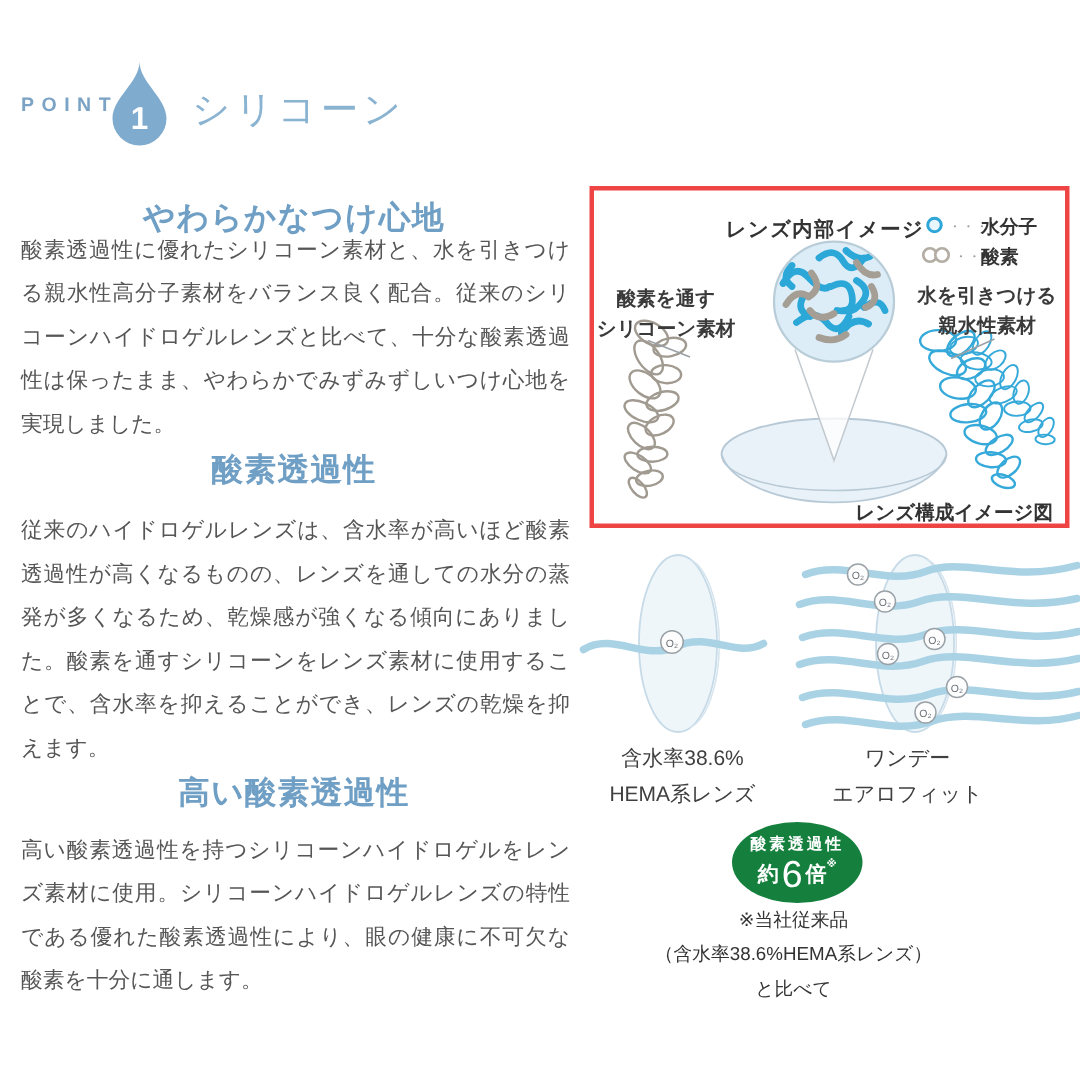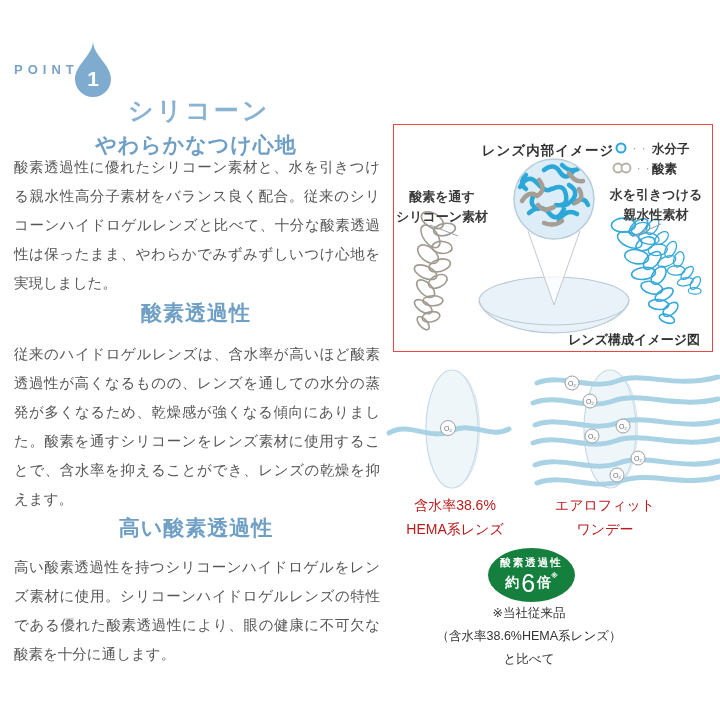--- a/index.html
+++ b/index.html
@@ -3,39 +3,39 @@
 <meta charset="utf-8">
 <style>
   * { margin:0; padding:0; box-sizing:border-box; }
   body { background:#fff; font-family:"Liberation Sans","DejaVu Sans",sans-serif; }
   .page { position:relative; width:720px; height:720px; background:#fff; overflow:hidden; }
 
   
   .point-label { position:absolute; left:14px; top:62px; font-size:13px; font-weight:bold;
                  letter-spacing:5px; color:#7ba3c6; }
   .drop-svg { position:absolute; left:72px; top:40px; }
-  .page-title { position:absolute; left:128px; top:56px; font-size:25px; font-weight:700;
-                letter-spacing:3px; color:#8ab3d2;margin-top:38px; }
+  .page-title { position:absolute; left:128px; top:56px; font-size:25px; font-weight:400;
+                letter-spacing:3px; color:#8ab3d2; }
 
   
   .sec-heading { position:absolute; left:14px; width:364px; text-align:center;
                  font-size:21px; font-weight:bold; color:#6f9fc4; letter-spacing:1px; }
   .sec-body { position:absolute; left:14px; width:366px; font-size:14.5px; line-height:29px;
               color:#565656; text-align:justify; }
   #sec1-h { top:131px; } #sec1-b { top:153px; }
   #sec2-h { top:299px; } #sec2-b { top:340px; }
   #sec3-h { top:514px; } #sec3-b { top:553px; }
 
   
   .diagram-box { position:absolute; left:393px; top:124px; width:320px; height:228px;
-                 border:1px solid #ef4444; background:#fff; }
+                 border:3px solid #ef4444; background:#fff; }
 
   
   .lenses-svg { position:absolute; left:385px; top:363px; }
-  .lens-caption { position:absolute; text-align:center; font-size:14px; color:#b91c1c;
+  .lens-caption { position:absolute; text-align:center; font-size:14px; color:#404040;
                   line-height:24px; }
   #cap-left  { left:385px; top:493px; width:140px; }
   #cap-right { left:525px; top:493px; width:160px; }
 
   
   .badge { position:absolute; left:488px; top:548px; width:87px; height:54px;
            border-radius:50%; background:#15803d; color:#fff; display:flex;
            flex-direction:column; align-items:center; justify-content:center; }
   .badge-line1 { font-size:10.5px; letter-spacing:2px; font-weight:bold; }
   .badge-line2 { font-size:14px; font-weight:bold; margin-top:1px; display:flex;
@@ -204,22 +204,22 @@
           </g>
       </g>
     </g>
   </svg>
 
   <div class="lens-caption" id="cap-left">
     <div>含水率38.6%</div>
     <div>HEMA系レンズ</div>
   </div>
   <div class="lens-caption" id="cap-right">
+    <div>ワンデー</div>
     <div>エアロフィット</div>
-    <div>ワンデー</div>
   </div>
 
   <div class="badge">
     <div class="badge-line1">酸素透過性</div>
     <div class="badge-line2">
       <span>約</span>
         <span class="badge-num">6</span>
         <span>倍</span>
         <span class="badge-sup">※</span>
     </div>

